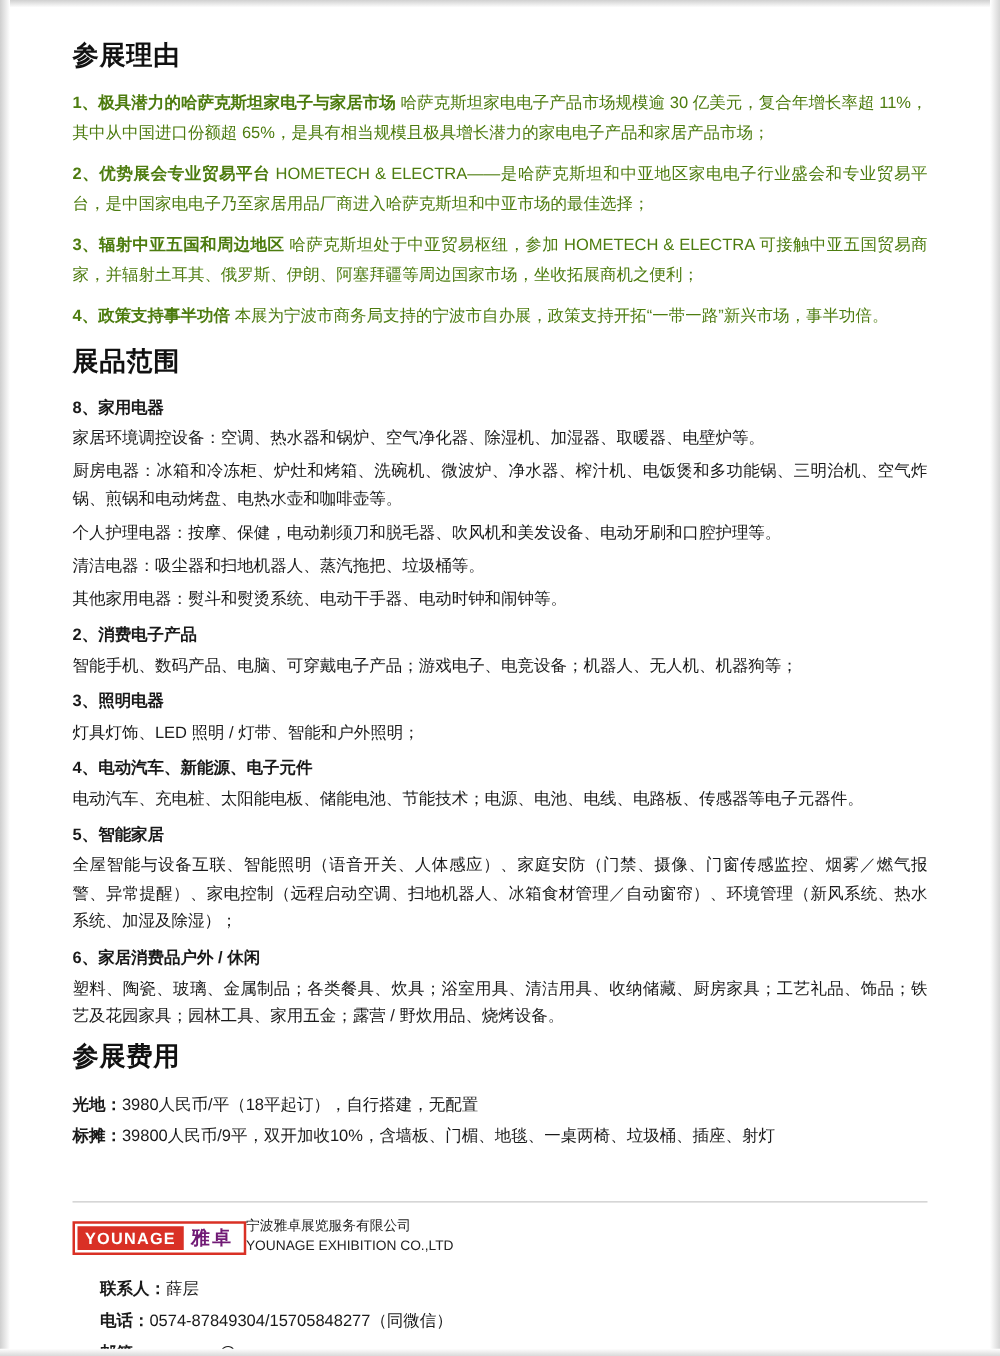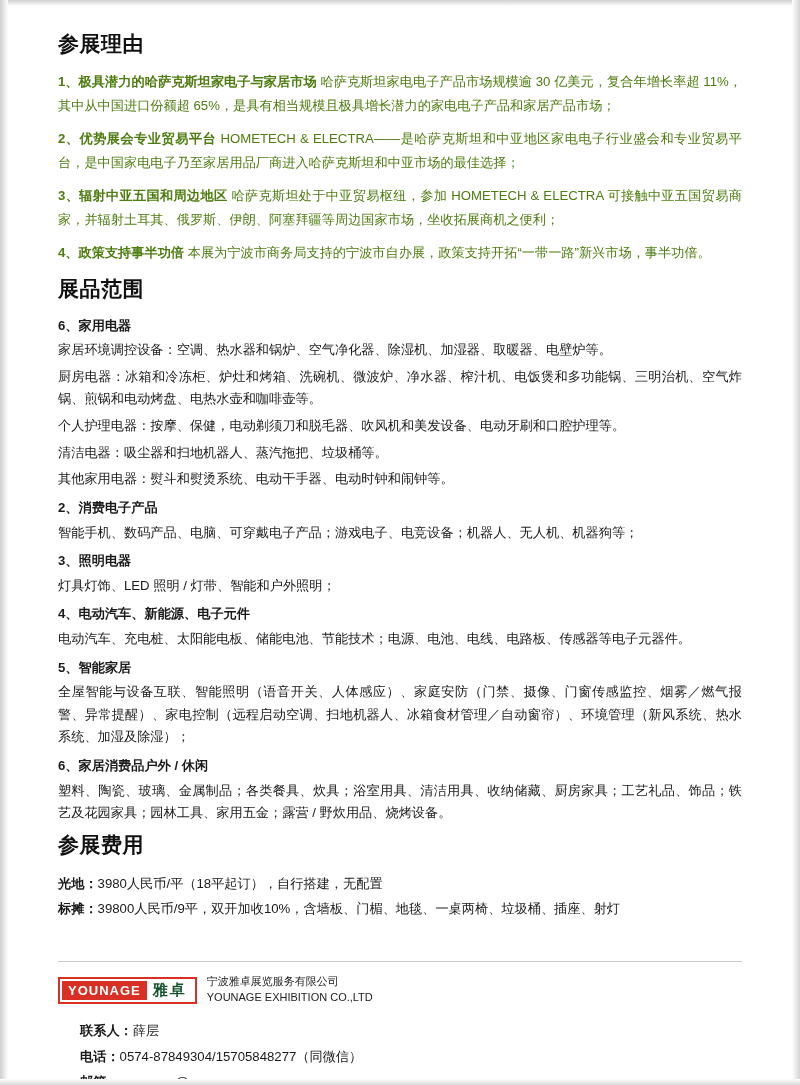--- a/index.html
+++ b/index.html
@@ -78,41 +78,41 @@
     padding-top: 10px;
   }
   .hr {
     border: none;
     border-top: 1px solid #c9c9c9;
     margin: 0 0 12px 0;
   }
   .logo-row {
     display: flex;
     align-items: center;
-    gap: 10px;
+    gap: 0;
     margin-bottom: 12px;
   }
   .logo-box {
     display: inline-flex;
     align-items: center;
     border: 2px solid #d93025;
     padding: 2px;
     background: #fff;
   }
   .logo-red {
     background: #d93025;
     color: #fff;
     font-size: 13px;
     font-weight: bold;
     letter-spacing: 1px;
     padding: 2px 6px;
     font-family: "Liberation Sans", sans-serif;
   }
   .logo-cn {
-    color: #14532d;
+    color: #701a75;
     font-size: 15px;
     font-weight: bold;
     padding: 0 6px;
     letter-spacing: 2px;
   }
   .logo-text {
     font-size: 11px;
     line-height: 1.45;
     color: #222;
   }
@@ -168,21 +168,21 @@
       <span>哈萨克斯坦处于中亚贸易枢纽，参加 HOMETECH &amp; ELECTRA 可接触中亚五国贸易商家，并辐射土耳其、俄罗斯、伊朗、阿塞拜疆等周边国家市场，坐收拓展商机之便利；</span>
     </p>
     <p class="para">
       <b class="num-head">4、政策支持事半功倍</b>
       <span>本展为宁波市商务局支持的宁波市自办展，政策支持开拓“一带一路”新兴市场，事半功倍。</span>
     </p>
 
     <h2 class="section-title sec-gap-top">展品范围</h2>
 
     <div class="scope-block">
-      <div class="sub-head">6、家用电器</div>
+      <div class="sub-head">8、家用电器</div>
       <div class="sub-body">家居环境调控设备：空调、热水器和锅炉、空气净化器、除湿机、加湿器、取暖器、电壁炉等。</div>
       <div class="sub-body">厨房电器：冰箱和冷冻柜、炉灶和烤箱、洗碗机、微波炉、净水器、榨汁机、电饭煲和多功能锅、三明治机、空气炸锅、煎锅和电动烤盘、电热水壶和咖啡壶等。</div>
       <div class="sub-body">个人护理电器：按摩、保健，电动剃须刀和脱毛器、吹风机和美发设备、电动牙刷和口腔护理等。</div>
       <div class="sub-body">清洁电器：吸尘器和扫地机器人、蒸汽拖把、垃圾桶等。</div>
       <div class="sub-body">其他家用电器：熨斗和熨烫系统、电动干手器、电动时钟和闹钟等。</div>
     </div>
 
     <div class="scope-block">
       <div class="sub-head">2、消费电子产品</div>
       <div class="sub-body">智能手机、数码产品、电脑、可穿戴电子产品；游戏电子、电竞设备；机器人、无人机、机器狗等；</div>

